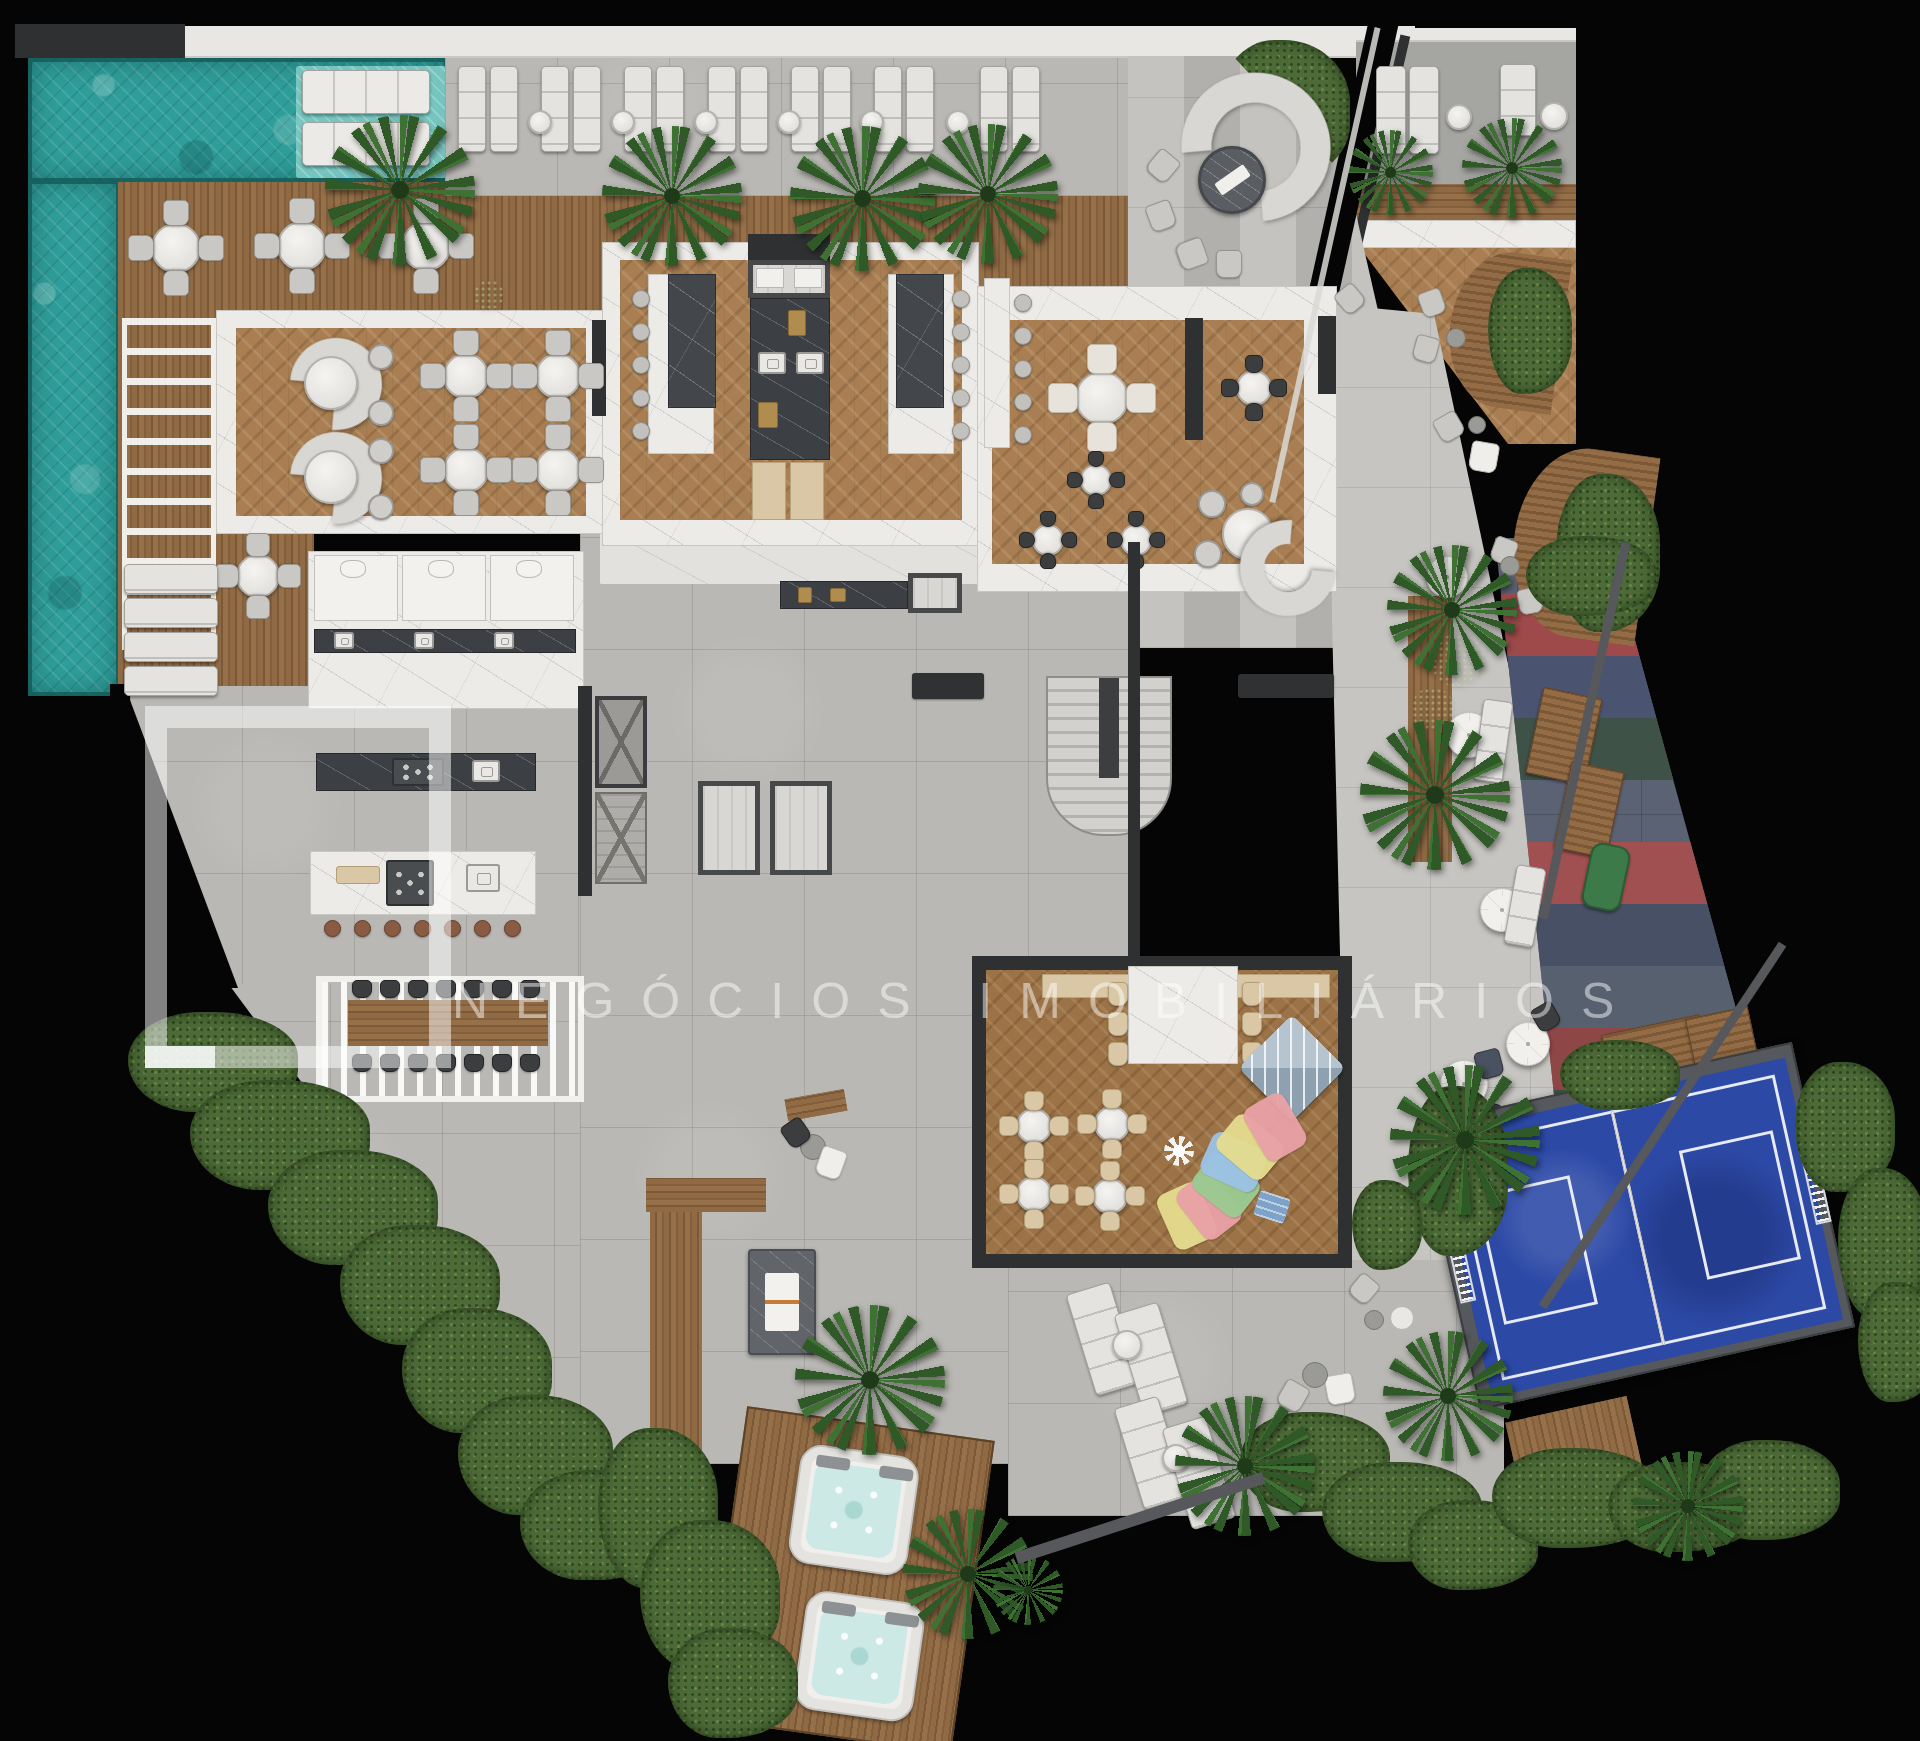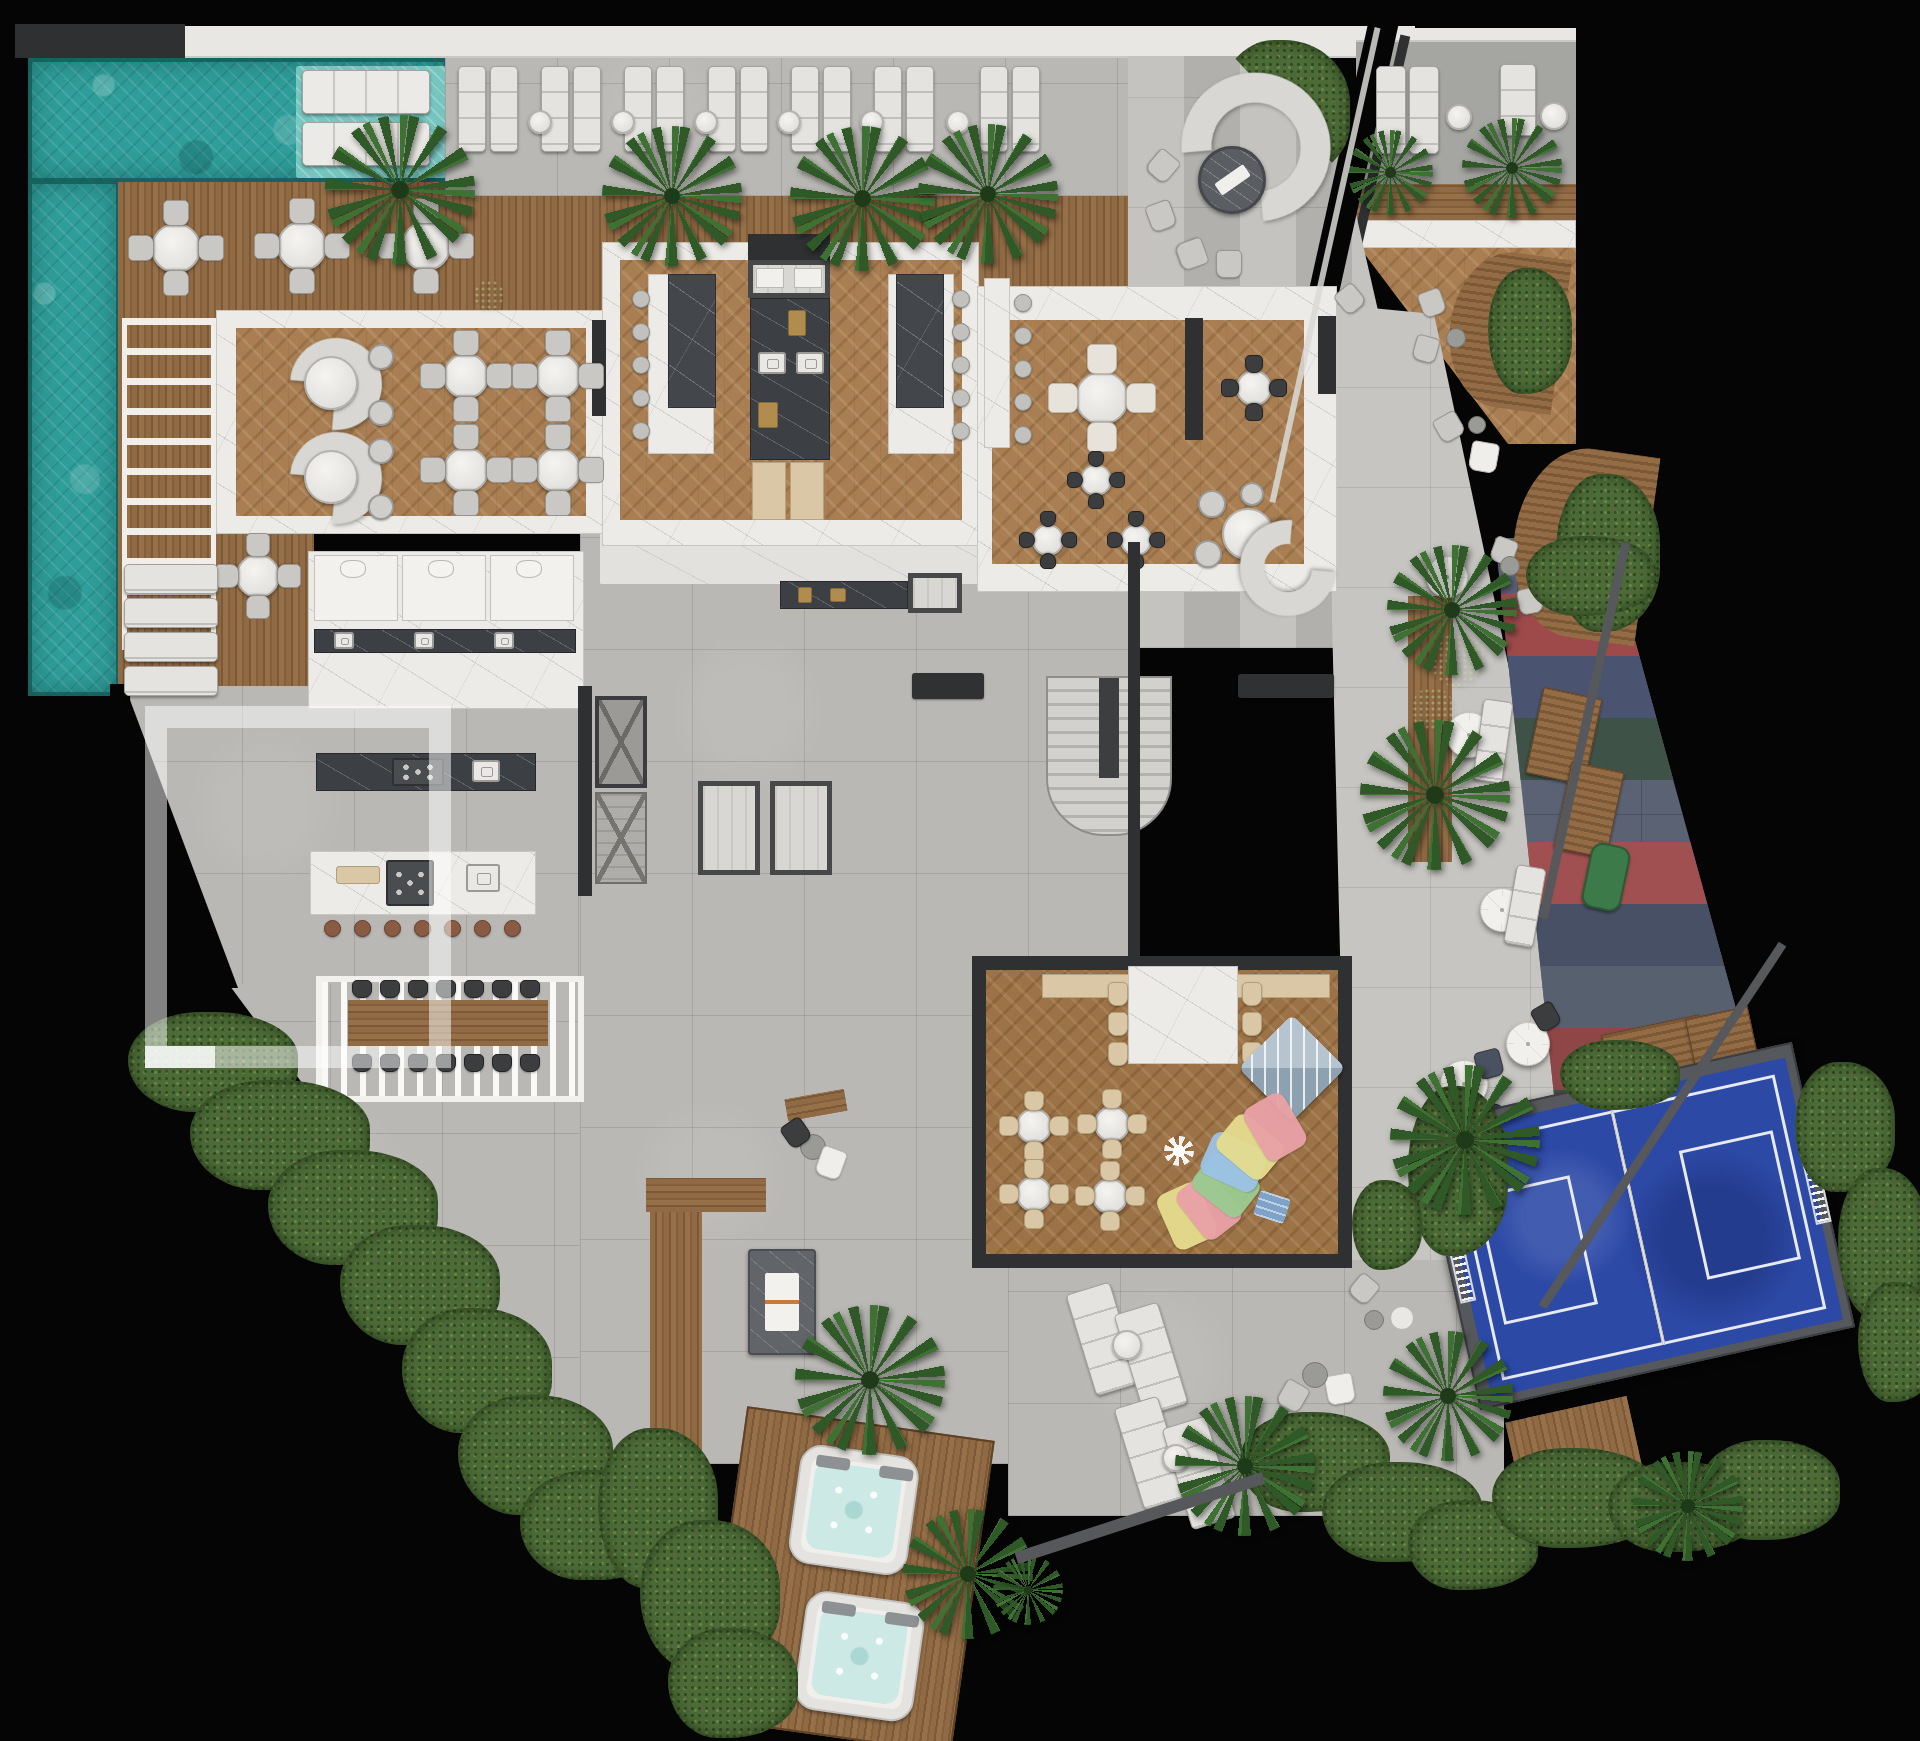--- a/index.html
+++ b/index.html
@@ -566,14 +566,15 @@
       <div class="it t-palm" style="left: 1383px; top: 1331px; width: 130px; height: 130px;"></div>
       <div class="it t-palm" style="left: 1633px; top: 1451px; width: 110px; height: 110px;"></div>
       <div class="it t-palm" style="left: 993px; top: 1555px; width: 70px; height: 70px;"></div>
       <div class="it t-zone v-glass" style="left: 1322px; top: 22px; width: 6px; height: 486px; transform: rotate(12.5deg); transform-origin: 50% 50%;"></div>
       <div class="it t-zone v-wallmid" style="left: 1580px; top: 538px; width: 9px; height: 385px; transform: rotate(12.4deg); transform-origin: 50% 50%;"></div>
       <div class="it t-zone v-wallmid" style="left: 1658px; top: 908px; width: 9px; height: 435px; transform: rotate(33.5deg); transform-origin: 50% 50%;"></div>
       <div class="it t-zone v-wallmid" style="left: 1010px; top: 1512px; width: 260px; height: 12px; transform: rotate(-18deg); transform-origin: 50% 50%;"></div>
     </div>
   <div id="wm">
     <div class="wm-frame"></div>
+    <div class="wm-tag">NEGÓCIOS IMOBILIÁRIOS</div>
   </div>
 </div>
 
 </body></html>

